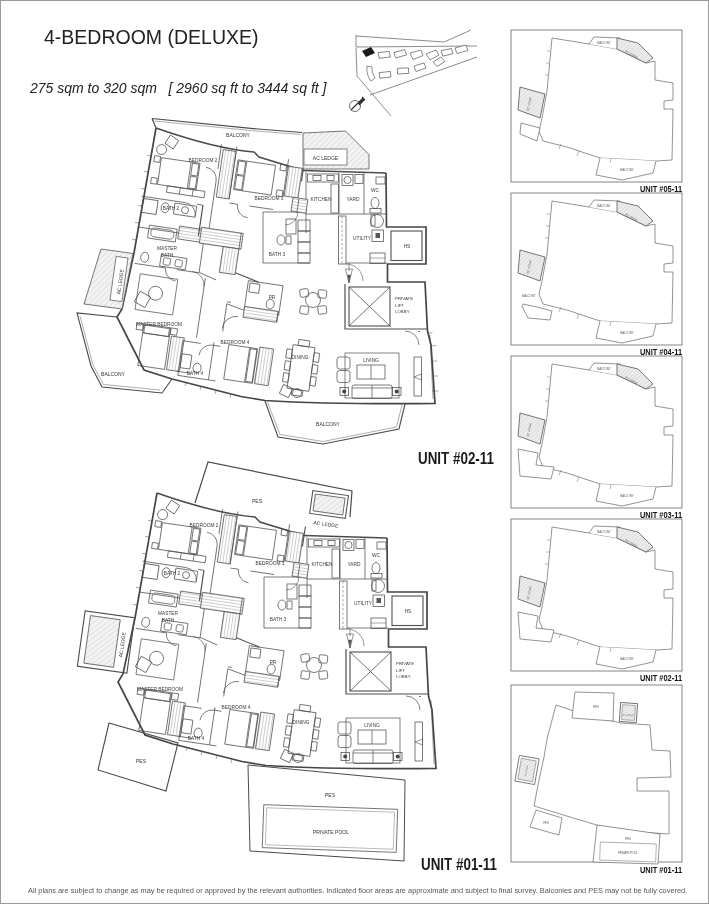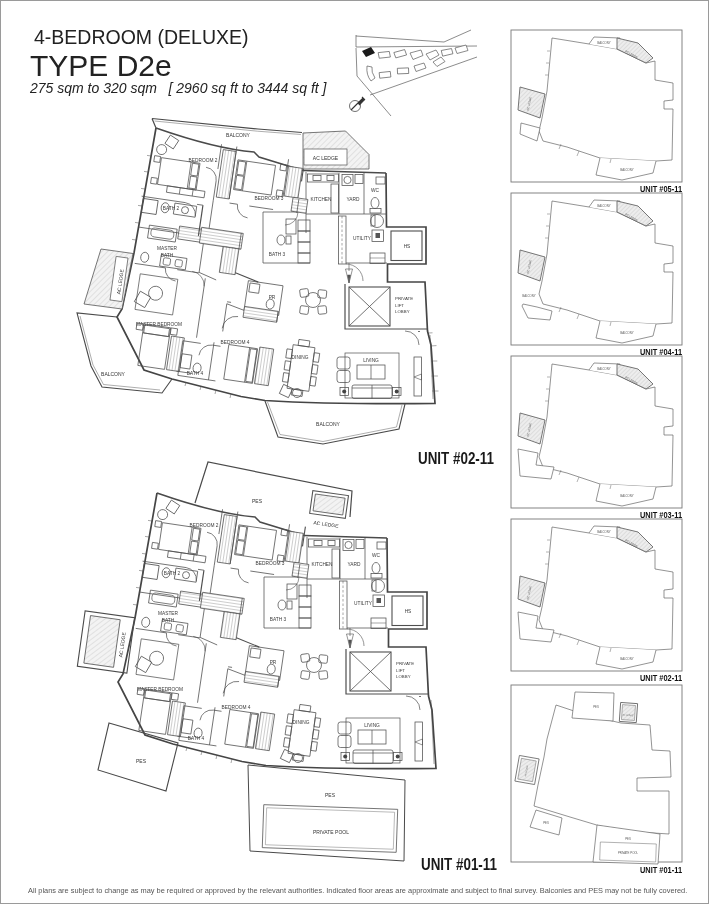--- a/index.html
+++ b/index.html
@@ -1,32 +1,31 @@
 <!DOCTYPE html>
 <html><head>
 <meta charset="utf-8">
 <style>
   html,body{margin:0;padding:0;background:#fff;}
   #page{position:relative;width:709px;height:904px;background:#fff;
         font-family:"Liberation Sans", sans-serif;overflow:hidden;
         box-sizing:border-box;border:1.6px solid #9a9a9a;}
-  .t1{position:absolute;left:33px;top:25px;font-size:19.5px;color:#222;letter-spacing:0px;}
+  .t1{position:absolute;left:43px;top:25px;font-size:19.5px;color:#222;letter-spacing:0px;}
   .t2{position:absolute;left:29px;top:48px;font-size:30px;color:#222;}
   .t3{position:absolute;left:29px;top:79px;font-size:14px;color:#222;font-style:italic;}
   .disc{position:absolute;left:27px;top:885px;font-size:7.4px;color:#555;}
   svg{position:absolute;left:0;top:0;}
   text{font-family:"Liberation Sans", sans-serif;}
 </style>
 </head>
 <body>
 <div id="page">
 
   <div class="t1">4-BEDROOM (DELUXE)</div>
 
-  <div class="t2">TYPE D2e</div>
 
   <div class="t3">275 sqm to 320 sqm&nbsp;&nbsp;&nbsp;[ 2960 sq ft to 3444 sq ft ]</div>
 
   <div class="disc">All plans are subject to change as may be required or approved by the relevant authorities. Indicated floor areas are approximate and subject to final survey. Balconies and PES may not be fully covered.</div>
   <svg width="709" height="908" viewBox="0 0 709 908">
     <defs>
 
       <pattern id="hatch" width="4" height="4" patternUnits="userSpaceOnUse" patternTransform="rotate(45)">
         <rect width="4" height="4" fill="#f3f3f3"></rect>
         <line x1="0" y1="0" x2="0" y2="4" stroke="#b2b2b2" stroke-width="0.6"></line>

